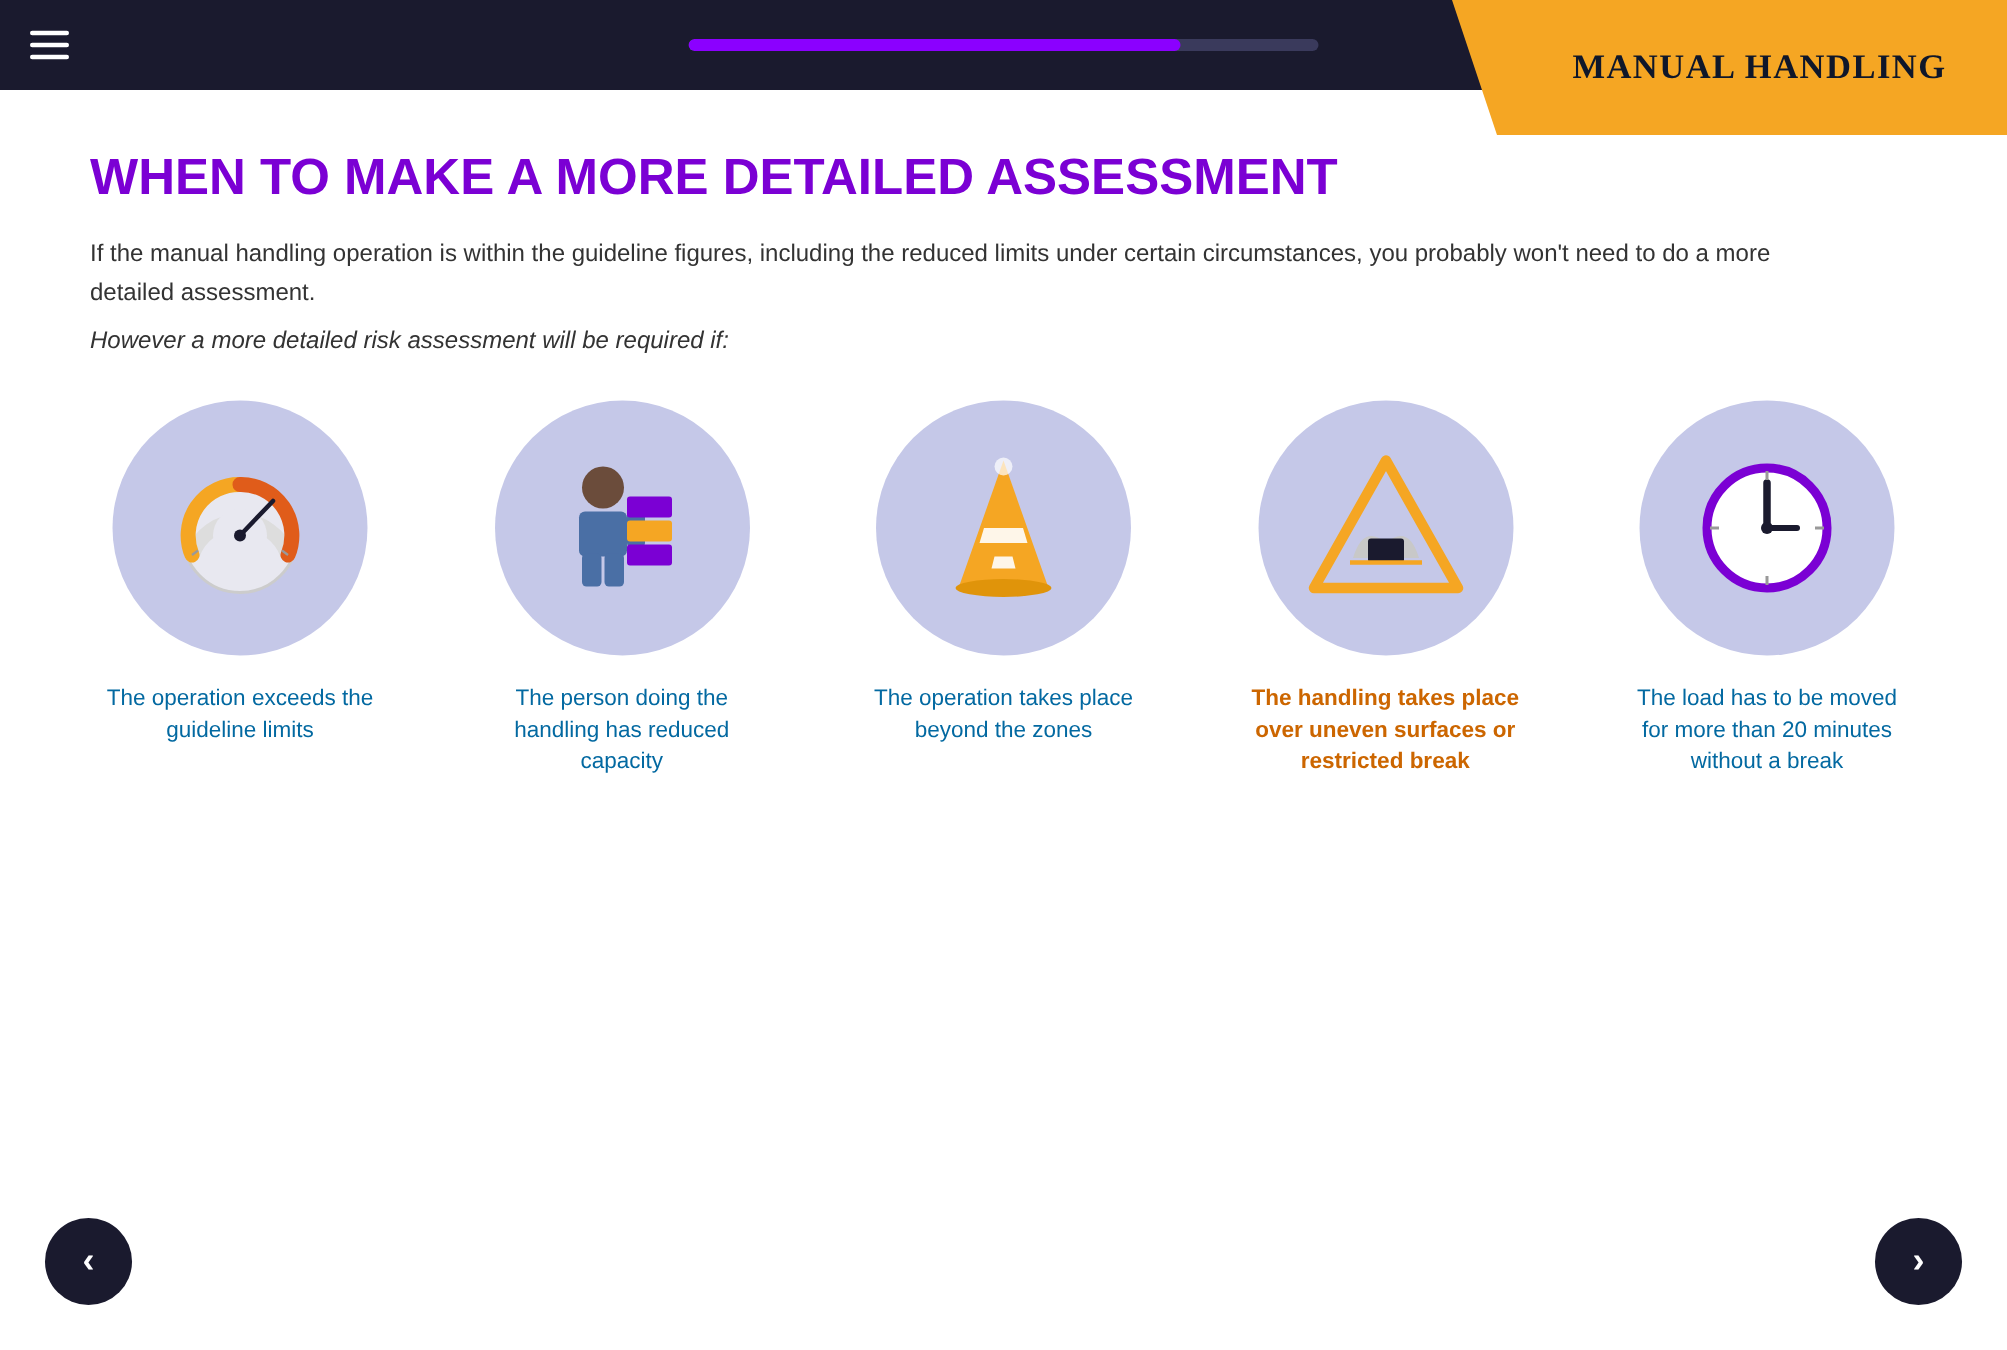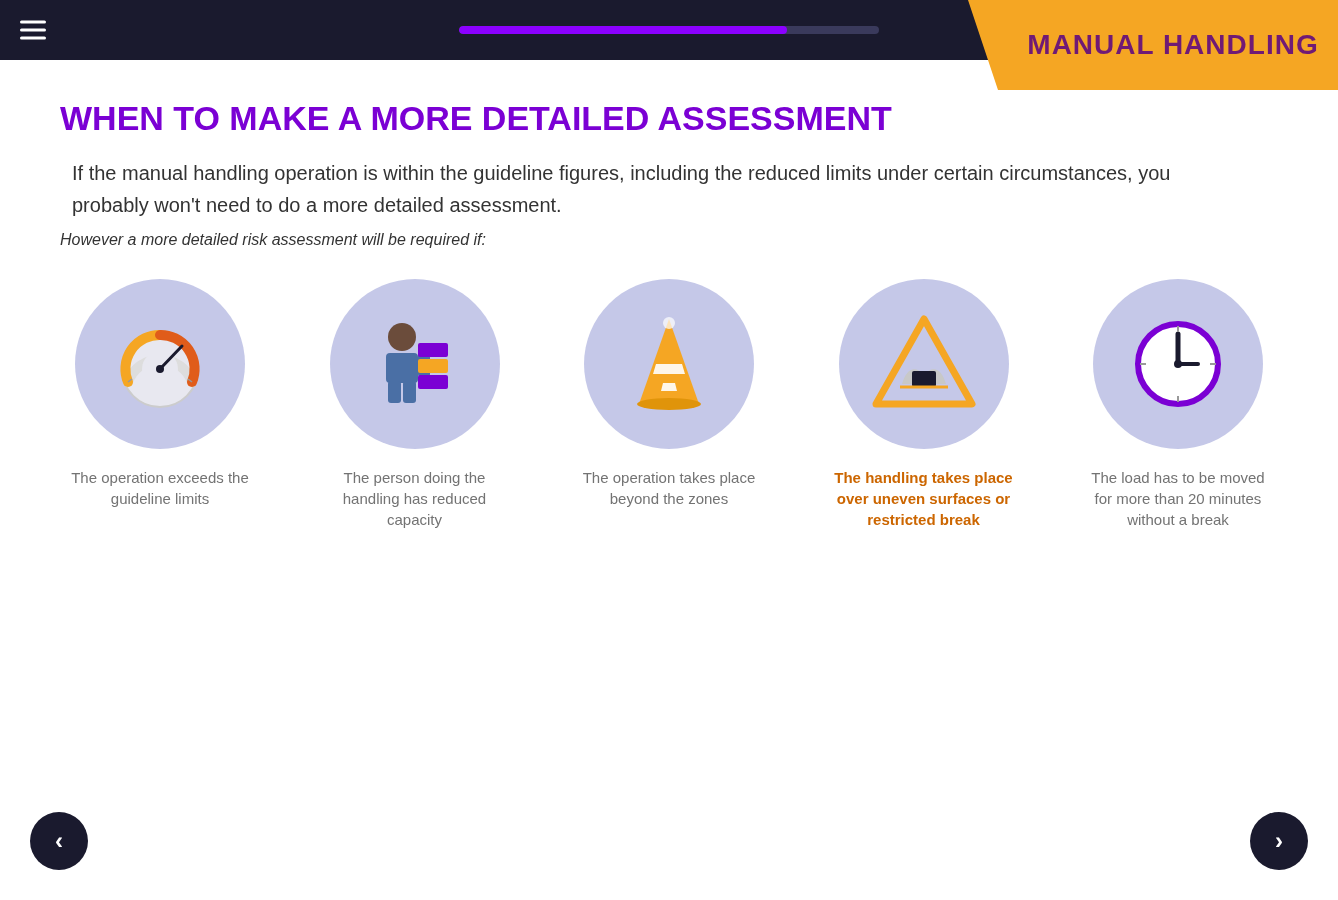--- a/index.html
+++ b/index.html
@@ -58,47 +58,47 @@
       right: 0;
       background: #f5a623;
       width: 370px;
       height: 90px;
       display: flex;
       align-items: center;
       justify-content: center;
       clip-path: polygon(0 0, 100% 0, 100% 100%, 30px 100%);
     }
     .orange-banner-title {
-      color: #701a75;
-      font-size: 28px;
+      color: #0f172a;
+      font-size: 23px;
       font-weight: 900;
       letter-spacing: 1px;
       text-transform: uppercase;
       padding-left: 40px;
+      font-family: Liberation Serif, serif;
     }
 
     
     .main-content {
       padding: 40px 60px 30px 60px;
     }
     .page-heading {
       color: #7b00d4;
       font-size: 34px;
       font-weight: 900;
       text-transform: uppercase;
       margin-bottom: 20px;
       line-height: 1.1;
     }
     .description {
       color: #333;
-      font-size: 20px;
+      font-size: 16px;
       line-height: 1.6;
       max-width: 1160px;
       margin-bottom: 10px;
-      margin-left: 12px;
     }
     .condition-intro {
       color: #333;
       font-size: 16px;
       margin-top: 10px;
       margin-bottom: 30px;
       font-style: italic;
     }
 
     
@@ -122,21 +122,21 @@
       border-radius: 50%;
       background: #c5c8e8;
       display: flex;
       align-items: center;
       justify-content: center;
       margin-bottom: 18px;
       flex-shrink: 0;
     }
     .icon-label {
       font-size: 15px;
-      color: #737373;
+      color: #0369a1;
       line-height: 1.4;
       max-width: 180px;
     }
     .icon-label.highlighted {
       color: #cc6600;
       font-weight: 600;
     }
 
     
     svg { overflow: visible; }

